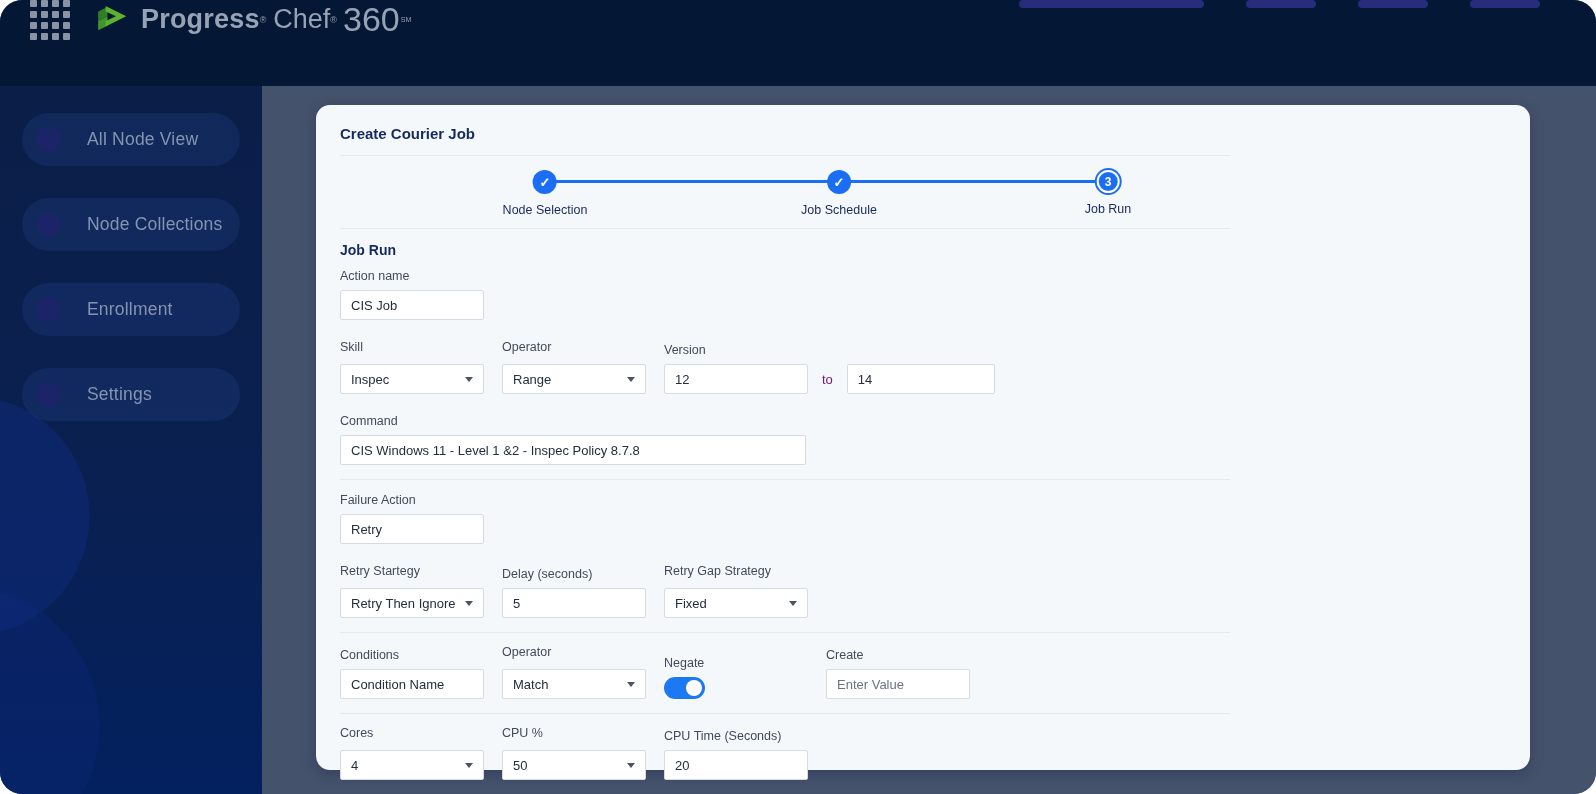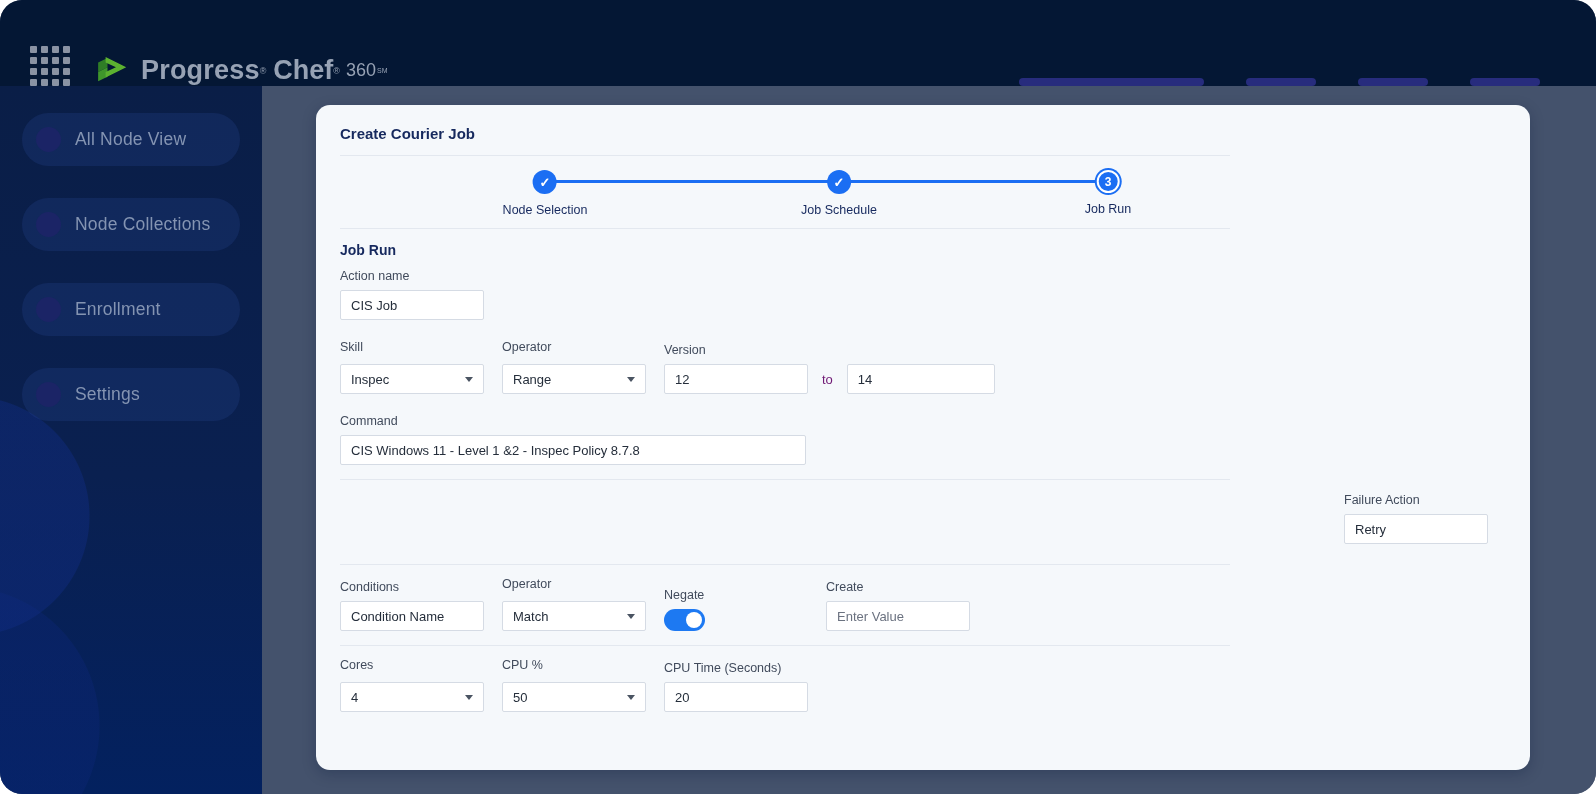--- a/index.html
+++ b/index.html
@@ -1,46 +1,46 @@
 <!DOCTYPE html>
 <html><head>
 <meta charset="utf-8">
 <style>
   html,body{margin:0;padding:0;background:#ffffff;font-family:"Liberation Sans",sans-serif;}
   .frame{position:relative;width:1596px;height:794px;border-radius:22px;overflow:hidden;background:#44526c;}
 
   
-  .topbar{height:86px;background:#041734;display:flex;align-items:flex-end;padding:0 0 0 30px;box-sizing:border-box;}
+  .topbar{height:86px;background:#041734;display:flex;align-items:flex-start;padding:0 0 0 30px;box-sizing:border-box;}
   .apps-grid{display:grid;grid-template-columns:repeat(4,7px);grid-gap:4px;cursor:pointer;}
   .apps-grid span{width:7px;height:7px;background:#8a93a4;border-radius:1px;}
   .logo{display:flex;align-items:center;margin-left:28px;}
   .logo svg{width:34px;height:30px;margin-right:9px;}
   .logo-progress{font-size:27px;font-weight:700;color:#97a2b4;letter-spacing:.2px;}
-  .logo-chef{font-size:27px;font-weight:700;color:#97a2b4;margin-left:7px;}
-  .logo-360{font-size:18px;font-weight:300;color:#97a2b4;margin-left:6px;}
+  .logo-chef{font-size:27px;font-weight:400;color:#97a2b4;margin-left:7px;}
+  .logo-360{font-size:34px;font-weight:300;color:#97a2b4;margin-left:6px;}
   .logo-reg{font-size:9px;color:#97a2b4;vertical-align:top;line-height:30px;}
   .logo-sm{font-size:7px;color:#97a2b4;vertical-align:top;line-height:26px;margin-left:1px;}
   .topnav{margin-left:auto;display:flex;align-items:center;padding-right:56px;}
   .navbar-ph{height:8px;background:#272c7d;border-radius:4px;cursor:pointer;}
   .navbar-ph.b1{width:185px;margin-right:42px;}
   .navbar-ph.b2{width:70px;margin-right:42px;}
   .navbar-ph.b3{width:70px;margin-right:42px;}
   .navbar-ph.b4{width:70px;}
 
   
   .body{display:flex;height:708px;}
   .sidebar{width:262px;flex:0 0 262px;background:
       radial-gradient(circle 120px at -30px 430px, rgba(16,44,130,.45) 0 119px, transparent 120px),
       radial-gradient(circle 140px at -40px 640px, rgba(12,38,118,.4) 0 139px, transparent 140px),
       linear-gradient(180deg,#0a1e47 0%,#0a2050 55%,#03215f 100%);
     padding-top:27px;box-sizing:border-box;}
   .side-item{width:218px;height:53px;margin:0 auto 32px auto;border-radius:27px;
     background:rgba(44,78,160,.22);display:flex;align-items:center;padding:0 14px;box-sizing:border-box;cursor:pointer;}
   .side-dot{width:25px;height:25px;border-radius:50%;background:#1b2466;flex:0 0 25px;}
-  .side-label{margin-left:14px;color:#8494b2;font-size:17.5px;letter-spacing:.2px;white-space:nowrap;text-align:right;}
+  .side-label{margin-left:26px;color:#8494b2;font-size:17.5px;letter-spacing:.2px;white-space:nowrap;text-align:right;}
 
   .main{flex:1;background:#44526c;}
   .card{width:1214px;height:665px;margin:19px 0 0 54px;background:#f5f8fb;border-radius:14px;
     box-sizing:border-box;padding:18px 24px;box-shadow:0 4px 14px rgba(5,20,50,.25);}
   .card-title{font-size:15px;font-weight:700;color:#16295e;margin:2px 0 13px 0;}
   .divider{height:1px;background:#e3e8ef;width:890px;}
 
   
   .stepper{position:relative;width:890px;height:72px;}
   .step-line{position:absolute;left:205px;width:563px;top:24px;height:3px;background:#1b6ef3;border-radius:2px;}
@@ -61,21 +61,21 @@
     font-size:13px;color:#252e3b;padding:0 10px;width:100%;font-family:"Liberation Sans",sans-serif;}
   .input::placeholder{color:#6b7280;}
   .select{display:flex;align-items:center;justify-content:space-between;cursor:pointer;margin-top:10px;}
   .caret{width:0;height:0;border-left:4px solid transparent;border-right:4px solid transparent;border-top:5px solid #4a5462;}
   .to-join{display:flex;align-items:center;height:30px;}
   .to-label{font-size:13px;color:#701a75;margin:0 14px;}
   .to-input{width:148px;}
   .toggle{width:41px;height:22px;border-radius:11px;background:#1d79f2;position:relative;cursor:pointer;margin-top:4px;}
   .toggle .knob{position:absolute;top:3px;left:22px;width:16px;height:16px;border-radius:50%;background:#fff;}
   .mb14{margin-bottom:14px;} .mb20{margin-bottom:20px;}
-  .mt13{margin-top:13px;flex-direction:column;} .mt12{margin-top:12px;}
+  .mt13{margin-top:13px;} .mt12{margin-top:12px;}
 </style>
 </head>
 <body>
 
 <div class="frame">
 
   <div class="topbar">
     <div class="apps-grid">
       <span></span>
         <span></span>
@@ -200,20 +200,40 @@
         </div>
         <div class="divider"></div>
 
         <div class="row mb20 mt13">
           <div class="col">
             <span class="field-label">Failure Action</span>
             <input class="input" type="text" value="Retry" style="">
           </div>
         </div>
 
+        <div class="row mb14">
+          <div class="col">
+            <span class="field-label">Retry Startegy</span>
+            <div class="select">
+              <span>Retry Then Ignore</span>
+              <span class="caret"></span>
+            </div>
+          </div>
+          <div class="col">
+            <span class="field-label">Delay (seconds)</span>
+            <input class="input" type="text" value="5" style="">
+          </div>
+          <div class="col">
+            <span class="field-label">Retry Gap Strategy</span>
+            <div class="select">
+              <span>Fixed</span>
+              <span class="caret"></span>
+            </div>
+          </div>
+        </div>
         <div class="divider"></div>
 
         <div class="row mb14 mt12">
           <div class="col">
             <span class="field-label">Conditions</span>
             <input class="input" type="text" value="Condition Name" style="">
           </div>
           <div class="col">
             <span class="field-label">Operator</span>
             <div class="select">

